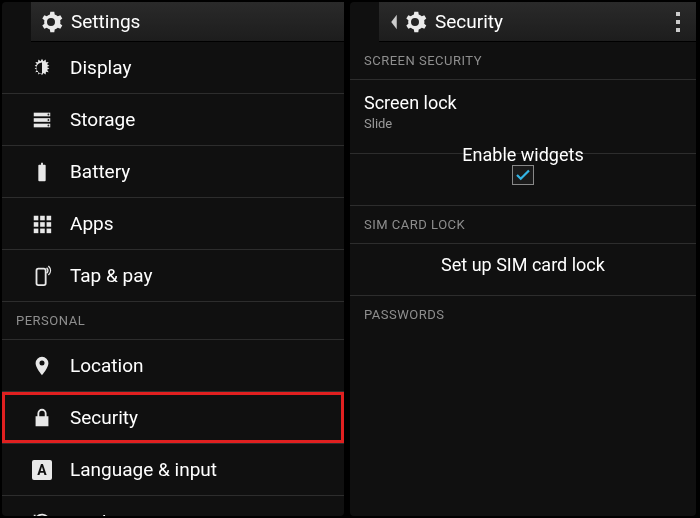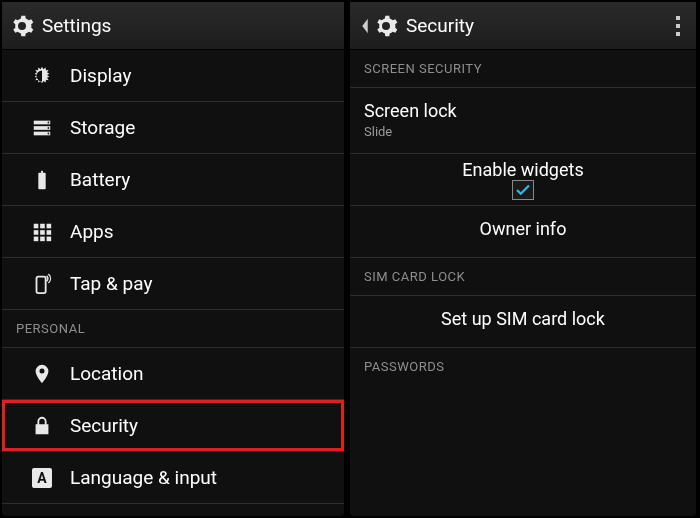--- a/index.html
+++ b/index.html
@@ -16,26 +16,27 @@
   background: #101010;
   display: flex;
   flex-direction: column;
   border-radius: 4px;
 }
 .pane-left { width: 342px; margin: 2px 3px 2px 2px; }
 .pane-right { width: 346px; margin: 2px 2px 2px 3px; }
 
 
 .header {
-  height: 48px;
+  height: 40px;
   display: flex;
   align-items: center;
   padding: 16px 8px;
   background: linear-gradient(#2a2a2a,#1d1d1d);
   border-bottom: 1px solid #000;
+  margin-left: 29px;
 }
 .header .title {
   font-size: 19px;
   font-weight: 400;
   margin-left: 8px;
   color: #fff;
 }
 .header .spacer { flex: 1; }
 
 
@@ -71,25 +72,25 @@
   text-transform: uppercase;
 }
 
 
 .highlight-red {
   box-shadow: inset 0 0 0 3px #e02020;
 }
 
 
 .pref {
-  padding: 12px 14px 12px 14px;
+  padding: 12px 14px 20px 14px;
   border-bottom: 1px solid #2d2d2d;
   display: flex;
   flex-direction: column;
-  justify-content: center;
+  justify-content: flex-end;
   position: relative;
 }
 .pref .pref-title { font-size: 18px; color: #fff; }
 .pref .pref-sub { font-size: 13px; color: #9a9a9a; margin-top: 2px; line-height: 1.35; }
 .pref.inline { flex-direction: column; align-items: center; height: 52px; }
 .pref.inline .pref-title { flex: 1; }
 
 
 .checkbox {
   width: 22px; height: 22px;
@@ -248,23 +249,20 @@
 
     <div class="pref inline">
       <span class="pref-title">Enable widgets</span>
       <span class="checkbox">
         <svg viewBox="0 0 24 24">
             <path fill="none" stroke="#33b5e5" stroke-width="3" d="M4 12l5 5L20 6"></path>
           </svg>
       </span>
     </div>
 
-    <div class="pref inline">
-      <span class="pref-title">Owner info</span>
-    </div>
 
 
     <div class="section-header">SIM CARD LOCK</div>
 
     <div class="pref inline">
       <span class="pref-title">Set up SIM card lock</span>
     </div>
 
     <div class="section-header" style="border-bottom:none">PASSWORDS</div>
 

